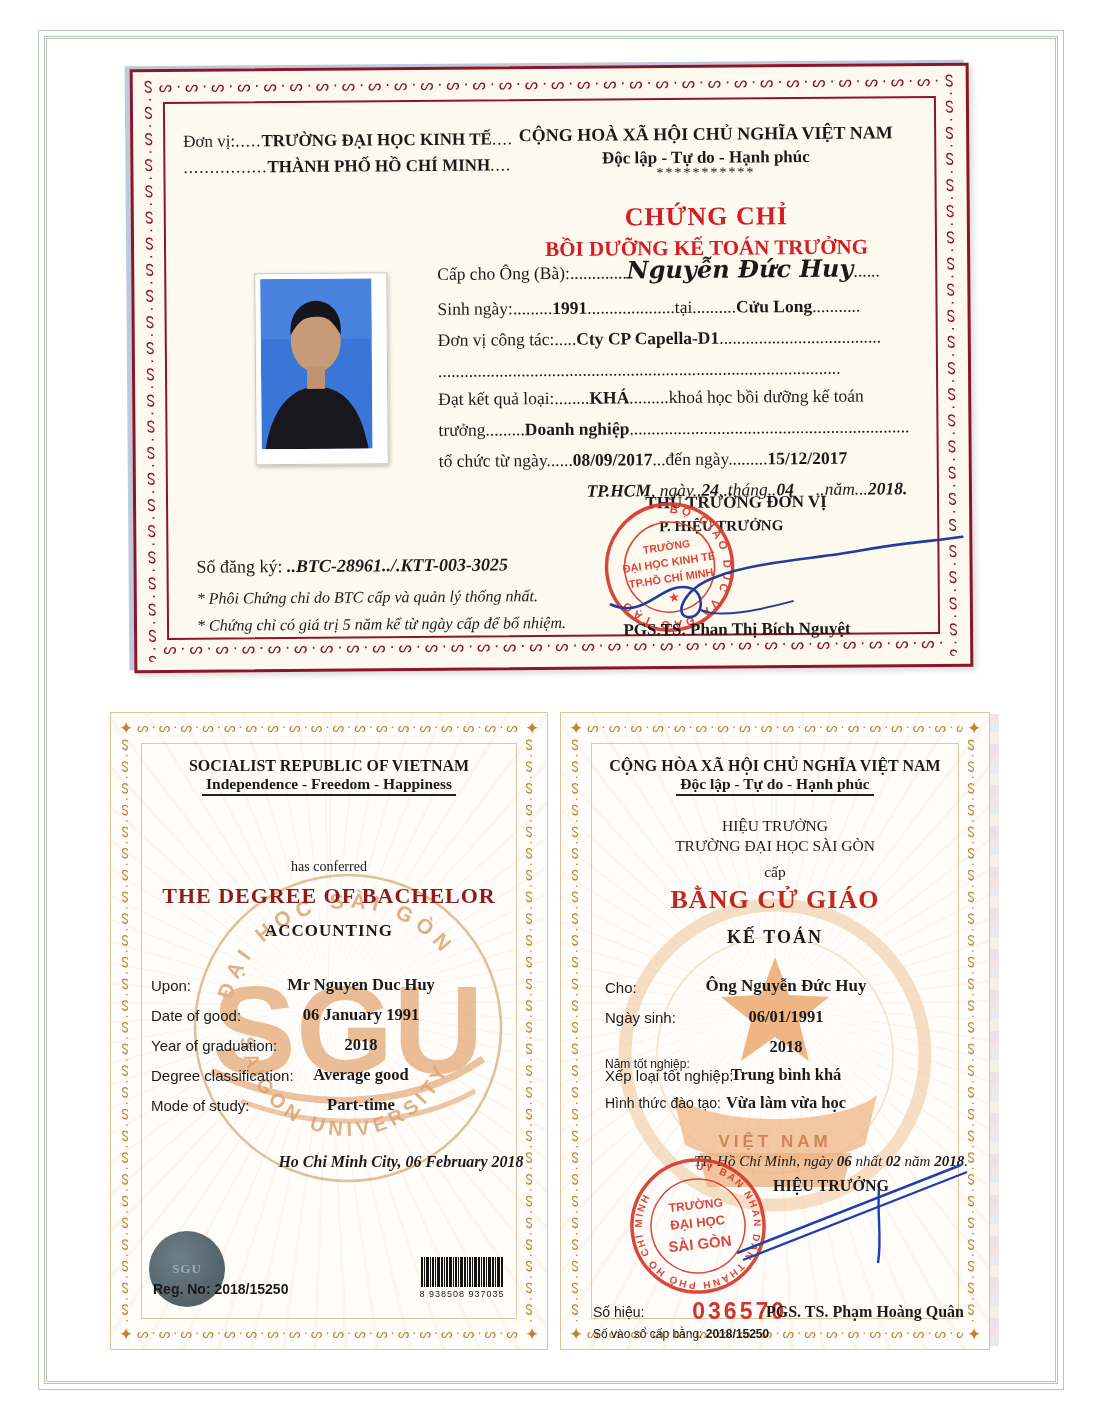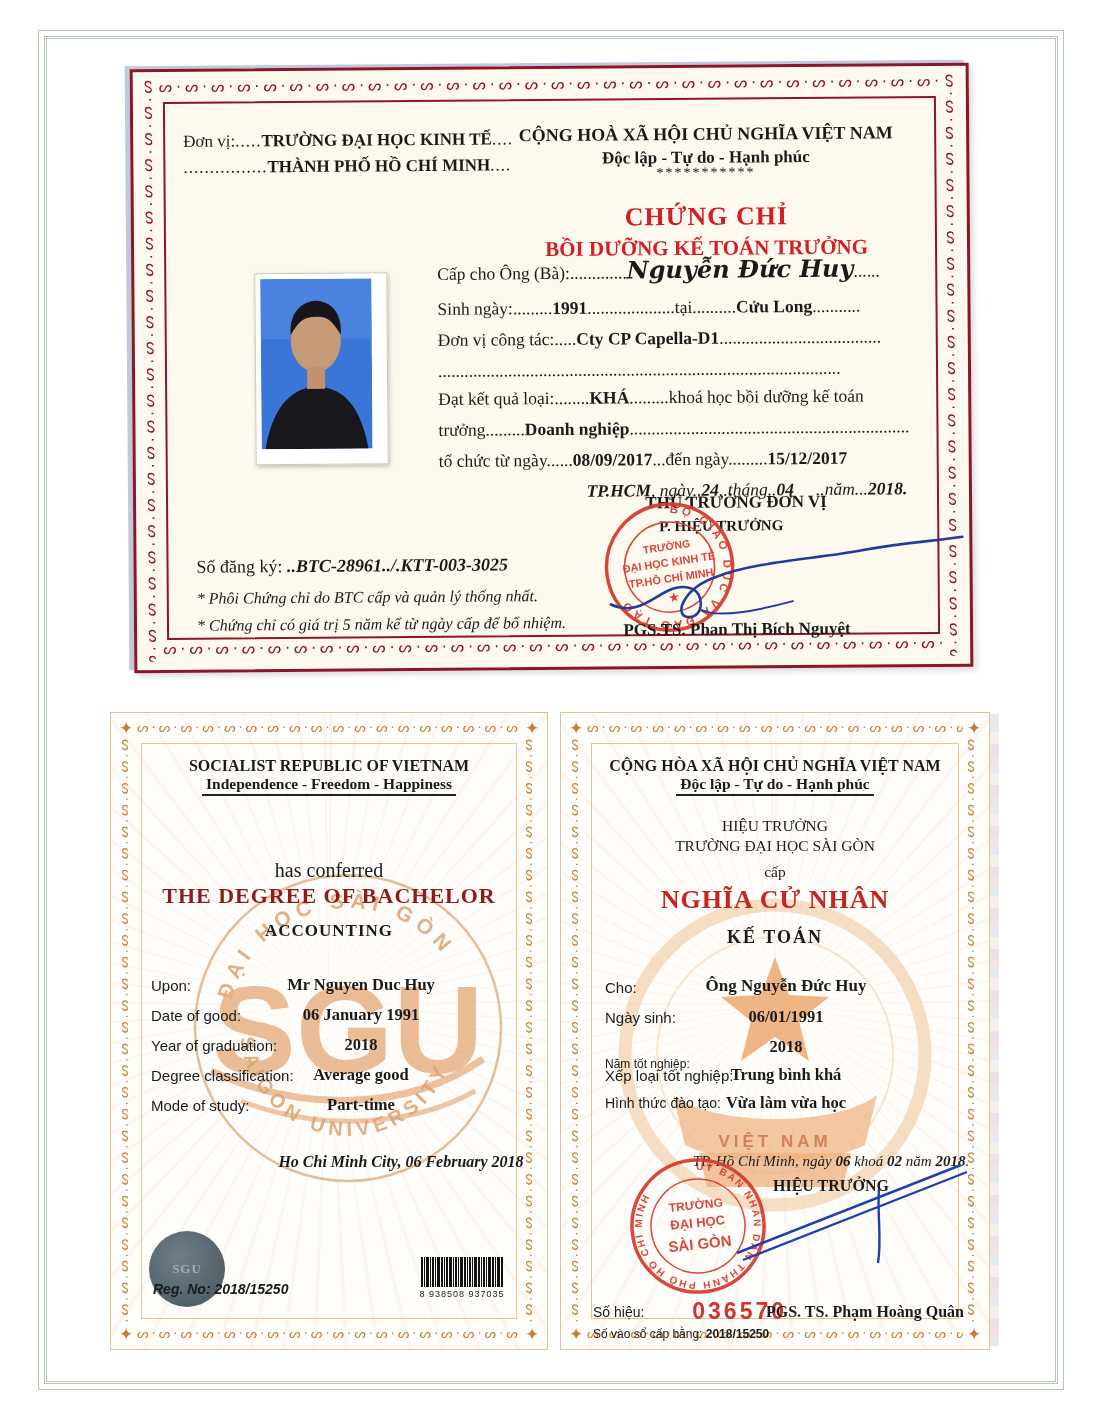--- a/index.html
+++ b/index.html
@@ -171,21 +171,21 @@
     <path d="M58,238 C140,270 232,262 292,228" fill="none" stroke="#e09a62" stroke-width="5" opacity=".7"></path>
     <text fill="#d28c50" font-size="20" font-weight="bold" font-family="Liberation Sans,sans-serif" letter-spacing="5" opacity=".85">
       <textPath href="#sguBot" startOffset="10">SAIGON UNIVERSITY</textPath>
     </text>
   </svg>
 
   <div class="abs ctr" style="left:28px;top:44px;width:380px;">
     <div class="b" style="font-size:16px;">SOCIALIST REPUBLIC OF VIETNAM</div>
     <div class="b" style="font-size:15.5px;border-bottom:2px solid #222;display:inline-block;padding:0 4px 1px;">Independence - Freedom - Happiness</div>
   </div>
-  <div class="abs ctr" style="left:28px;top:146px;width:380px;font-size:20px;">has conferred</div>
+  <div class="abs ctr" style="left:28px;top:146px;width:380px;font-size:14px;">has conferred</div>
   <div class="abs ctr b" style="left:18px;top:170px;width:400px;font-size:22px;color:#8e1b1b;letter-spacing:1px;">THE DEGREE OF BACHELOR</div>
   <div class="abs ctr b" style="left:28px;top:208px;width:380px;font-size:17px;letter-spacing:1px;">ACCOUNTING</div>
 
   <div class="abs sans" style="left:40px;top:264px;font-size:15px;"><span>Upon:</span></div>
   <div class="abs ctr b" style="left:140px;top:262px;width:220px;font-size:16.5px;">Mr Nguyen Duc Huy</div>
   <div class="abs sans" style="left:40px;top:294px;font-size:15px;"><span>Date of good:</span></div>
   <div class="abs ctr b" style="left:140px;top:292px;width:220px;font-size:16.5px;">06 January 1991</div>
   <div class="abs sans" style="left:40px;top:324px;font-size:15px;"><span>Year of graduation:</span></div>
   <div class="abs ctr b" style="left:140px;top:322px;width:220px;font-size:16.5px;">2018</div>
   <div class="abs sans" style="left:40px;top:354px;font-size:15px;"><span>Degree classification:</span></div>
@@ -193,21 +193,21 @@
   <div class="abs sans" style="left:40px;top:384px;font-size:15px;"><span>Mode of study:</span></div>
   <div class="abs ctr b" style="left:140px;top:382px;width:220px;font-size:16.5px;">Part-time</div>
 
   <div class="abs b i" style="left:150px;top:440px;width:280px;font-size:16px;text-align:center;">Ho Chi Minh City, 06 February 2018</div>
 
   <div class="abs" style="left:38px;top:518px;width:76px;height:76px;border-radius:50%;
               background:radial-gradient(circle at 40% 35%,#5a6e78,#3c4d56 70%);opacity:.88;
               display:flex;align-items:center;justify-content:center;">
     <span style="color:#8ea3ad;font-size:13px;font-weight:bold;letter-spacing:1px;">SGU</span>
   </div>
-  <div class="abs sans b" style="left:42px;top:568px;font-size:14px;font-style:italic;">
+  <div class="abs sans b" style="left:42px;top:568px;font-size:14px;">
     <span>Reg. No:</span>
     <span>2018/15250</span>
   </div>
 
   <svg class="abs" style="left:310px;top:544px;" width="82" height="30" viewBox="0 0 82 30">
     <g fill="#111">
       <rect x="0" y="0" width="2" height="30"></rect>
         <rect x="3" y="0" width="1" height="30"></rect>
         <rect x="5" y="0" width="3" height="30"></rect>
         <rect x="9" y="0" width="1" height="30"></rect>
@@ -263,38 +263,38 @@
 
   <div class="abs ctr" style="left:24px;top:44px;width:380px;">
     <div class="b" style="font-size:16px;">CỘNG HÒA XÃ HỘI CHỦ NGHĨA VIỆT NAM</div>
     <div class="b" style="font-size:15.5px;border-bottom:2px solid #222;display:inline-block;padding:0 4px 1px;">Độc lập - Tự do - Hạnh phúc</div>
   </div>
   <div class="abs ctr" style="left:24px;top:104px;width:380px;font-size:15.5px;">
     <div>HIỆU TRƯỞNG</div>
     <div style="margin-top:2px;">TRƯỜNG ĐẠI HỌC SÀI GÒN</div>
   </div>
   <div class="abs ctr" style="left:24px;top:150px;width:380px;font-size:15.5px;">cấp</div>
-  <div class="abs ctr b" style="left:24px;top:172px;width:380px;font-size:26px;color:#c3271f;letter-spacing:1px;">NGHĨA CỬ NHÂN</div>
+  <div class="abs ctr b" style="left:24px;top:172px;width:380px;font-size:26px;color:#c3271f;letter-spacing:1px;">BẰNG CỬ GIÁO</div>
   <div class="abs ctr b" style="left:24px;top:214px;width:380px;font-size:18px;letter-spacing:2px;">KẾ TOÁN</div>
 
   <div class="abs sans" style="left:44px;top:266px;font-size:15px;"><span>Cho:</span></div>
   <div class="abs ctr b" style="left:120px;top:263px;width:210px;font-size:17px;">Ông Nguyễn Đức Huy</div>
   <div class="abs sans" style="left:44px;top:296px;font-size:15px;"><span>Ngày sinh:</span></div>
   <div class="abs ctr b" style="left:120px;top:294px;width:210px;font-size:16.5px;">06/01/1991</div>
   <div class="abs sans" style="left:44px;top:344px;font-size:12px;"><span>Năm tốt nghiệp:</span></div>
   <div class="abs ctr b" style="left:120px;top:324px;width:210px;font-size:16.5px;">2018</div>
   <div class="abs sans" style="left:44px;top:354px;font-size:15px;"><span>Xếp loại tốt nghiệp:</span></div>
   <div class="abs ctr b" style="left:120px;top:352px;width:210px;font-size:16.5px;">Trung bình khá</div>
   <div class="abs sans" style="left:44px;top:382px;font-size:14px;"><span>Hình thức đào tạo:</span></div>
   <div class="abs ctr b" style="left:120px;top:380px;width:210px;font-size:16.5px;">Vừa làm vừa học</div>
 
   <div class="abs i" style="left:120px;top:440px;width:300px;font-size:15px;text-align:center;">
     <span>TP. Hồ Chí Minh, ngày</span>
     <span class="b">06</span>
-    <span>khoá</span>
+    <span>nhất</span>
     <span class="b">02</span>
     <span>năm</span>
     <span class="b">2018</span><span>.</span>
   </div>
   <div class="abs ctr b" style="left:160px;top:464px;width:220px;font-size:16px;">HIỆU TRƯỞNG</div>
 
   <svg class="abs" style="left:62px;top:438px;transform:rotate(-6deg);opacity:.92;" width="150" height="150" viewBox="0 0 150 150">
     <circle cx="75" cy="75" r="66" fill="none" stroke="#d6392e" stroke-width="3.5"></circle>
     <circle cx="75" cy="75" r="47" fill="none" stroke="#d6392e" stroke-width="1.5"></circle>
     <defs>

